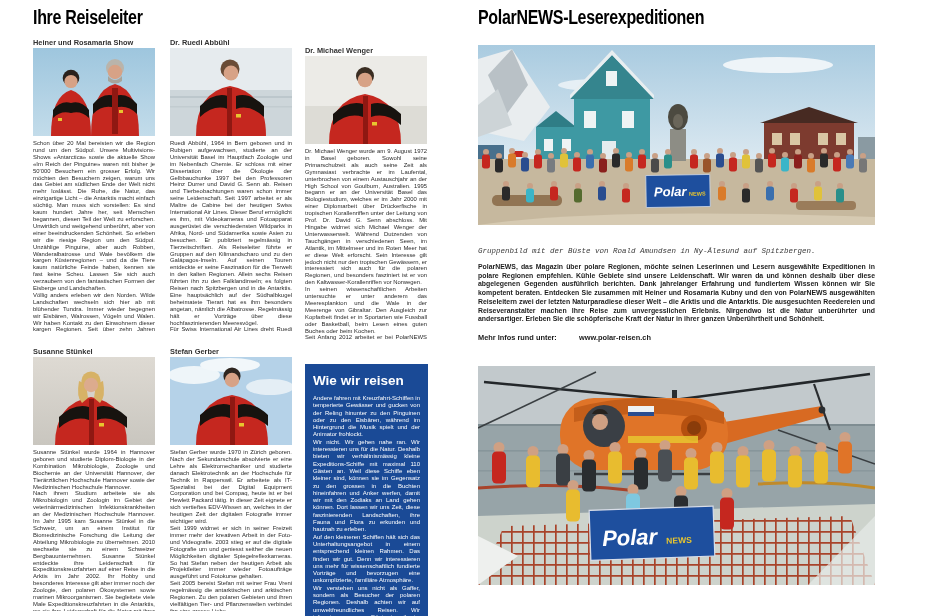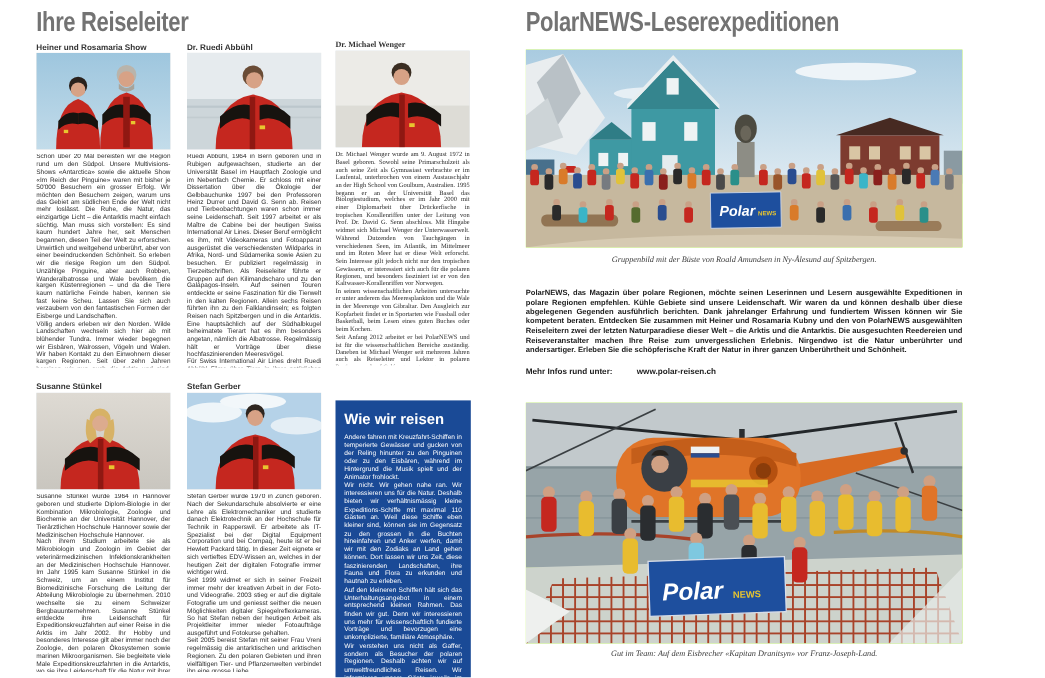--- a/index.html
+++ b/index.html
@@ -1,32 +1,32 @@
 <!DOCTYPE html>
 <html lang="de"><head>
 <meta charset="utf-8">
 <style>
   html,body{margin:0;padding:0;background:#fff;}
   #page{position:relative;width:950px;height:616px;background:#fff;overflow:hidden;
         font-family:"Liberation Sans","DejaVu Sans",sans-serif;color:#222;}
   .abs{position:absolute;}
-  .headline{font-weight:bold;font-size:25px;color:#737373;white-space:nowrap;}
+  .headline{font-weight:bold;font-size:20px;color:#000000;white-space:nowrap;}
   .headline .sq{display:inline-block;transform:scaleX(0.8);transform-origin:0 50%;letter-spacing:-0.4px;}
   .profile{width:122px;}
   .p-name{font-size:7.4px;font-weight:bold;color:#333;height:10px;}
   .p-photo{width:122px;height:88px;overflow:hidden;background:#dfe4e6;}
   .p-photo svg{display:block;}
   .p-bio{font-size:5.9px;line-height:6.9px;text-align:justify;color:#2b2b2b;
          white-space:pre-line;overflow:hidden;hyphens:auto;}
   .infobox{width:123px;height:262px;background:#1a4a96;color:#fff;box-sizing:border-box;
            padding:9px 8px 6px 8px;overflow:hidden;margin-top:14px;}
   .infobox-title{font-size:13.5px;font-weight:bold;margin:0 0 7px 0;}
   .infobox-body{font-size:6px;line-height:7.3px;text-align:justify;white-space:pre-line;hyphens:auto;}
-  .caption{font-family:Liberation Serif, serif;font-style:italic;
-           font-size:7.5px;color:#3a3a3a;text-align:center;width:397px;}
+  .caption{font-family:Liberation Mono, monospace;font-style:italic;
+           font-size:7.5px;color:#3a3a3a;text-align:left;width:397px;margin-top:16px;}
   .intro{width:397px;font-size:6.9px;font-weight:bold;line-height:8.7px;
          text-align:justify;color:#1c1c1c;hyphens:auto;}
   .moreinfo{font-size:7.4px;font-weight:bold;color:#1c1c1c;}
   .moreinfo a{color:#1c1c1c;text-decoration:none;padding-left:20px;}
   .rphoto{width:397px;overflow:hidden;background:#bef264;}
   .rphoto svg{display:block;}
 </style>
 </head>
 <body>
 
@@ -84,21 +84,21 @@
           <rect x="57" y="40" width="5" height="48" fill="#8f1812"></rect>
           <rect x="66" y="66" width="5" height="3.5" fill="#e8c52f"></rect>
           <circle cx="60" cy="21" r="9.5" fill="#6a4c36"></circle>
           <circle cx="61" cy="25" r="7.4" fill="#d7a286"></circle>
         </svg>
       </div>
       <div class="p-bio" style="height:194px;margin-top:4px;">Ruedi Abbühl, 1964 in Bern geboren und in Rubigen aufgewachsen, studierte an der Universität Basel im Hauptfach Zoologie und im Nebenfach Chemie. Er schloss mit einer Dissertation über die Ökologie der Gelbbauchunke 1997 bei den Professoren Heinz Durrer und David G. Senn ab. Reisen und Tierbeobachtungen waren schon immer seine Leidenschaft. Seit 1997 arbeitet er als Maître de Cabine bei der heutigen Swiss International Air Lines. Dieser Beruf ermöglicht es ihm, mit Videokameras und Fotoapparat ausgerüstet die verschiedensten Wildparks in Afrika, Nord- und Südamerika sowie Asien zu besuchen. Er publiziert regelmässig in Tierzeitschriften. Als Reiseleiter führte er Gruppen auf den Kilimandscharo und zu den Galápagos-Inseln. Auf seinen Touren entdeckte er seine Faszination für die Tierwelt in den kalten Regionen. Allein sechs Reisen führten ihn zu den Falklandinseln; es folgten Reisen nach Spitzbergen und in die Antarktis. Eine hauptsächlich auf der Südhalbkugel beheimatete Tierart hat es ihm besonders angetan, nämlich die Albatrosse. Regelmässig hält er Vorträge über diese hochfaszinierenden Meeresvögel.
 Für Swiss International Air Lines dreht Ruedi Abbühl Filme über Tiere in ihrer natürlichen Umgebung – über und unter Wasser. Nach über 200 Tauchgängen kennt er den Ozean als Lebensraum. Aus dem umfangreichen Filmmaterial entstanden je ein Dokumentarfilm über Albatrosse und über Felsenpinguine, die auf den Flügen der Swiss gezeigt werden.</div>
     </div>
 
-    <div class="abs profile" style="left:272px;top:36px;font-family:Liberation Serif, serif;">
+    <div class="abs profile" style="left:272px;top:46px;">
       <div class="p-name">Dr. Michael Wenger</div>
       <div class="p-photo">
         <svg width="122" height="88" viewBox="0 0 122 88">
           <rect width="122" height="88" fill="#ecebe7"></rect>
           <rect y="50" width="122" height="38" fill="#dddcd6"></rect>
           <path d="M24 88 q0 -44 36 -50 q36 6 36 50 z" fill="#c5271f"></path>
           <path d="M28 58 q15 -14 30 -10 l0 13 q-15 -5 -30 8 z" fill="#17130f"></path>
           <path d="M96 58 q-15 -14 -30 -10 l0 13 q15 -5 30 8 z" fill="#17130f"></path>
           <rect x="58" y="40" width="5" height="48" fill="#8f1812"></rect>
           <rect x="67" y="66" width="5" height="3.5" fill="#e8c52f"></rect>
@@ -349,15 +349,14 @@
         <use href="#pp2" x="196" y="120" style="color:#2a2d30"></use>
         <use href="#pp2" x="242" y="122" style="color:#c5271f"></use>
 
         <g transform="rotate(-2 180 168)">
           <rect x="112" y="142" width="124" height="50" fill="#1e4f9e" stroke="#d8dde8" stroke-width="1.2"></rect>
           <text x="124" y="178" font-family="Liberation Sans, sans-serif" font-size="22" font-style="italic" font-weight="bold" fill="#ffffff">Polar</text>
           <text x="188" y="178" font-family="Liberation Sans, sans-serif" font-size="8.5" font-weight="bold" fill="#e8c52f">NEWS</text>
         </g>
       </svg>
     </div>
-    <div class="abs caption" style="left:0;top:589px;">Gut im Team: Auf dem Eisbrecher «Kapitan Dranitsyn» vor Franz-Joseph-Land.</div>
   </div>
 </div>
 
 </body></html>

